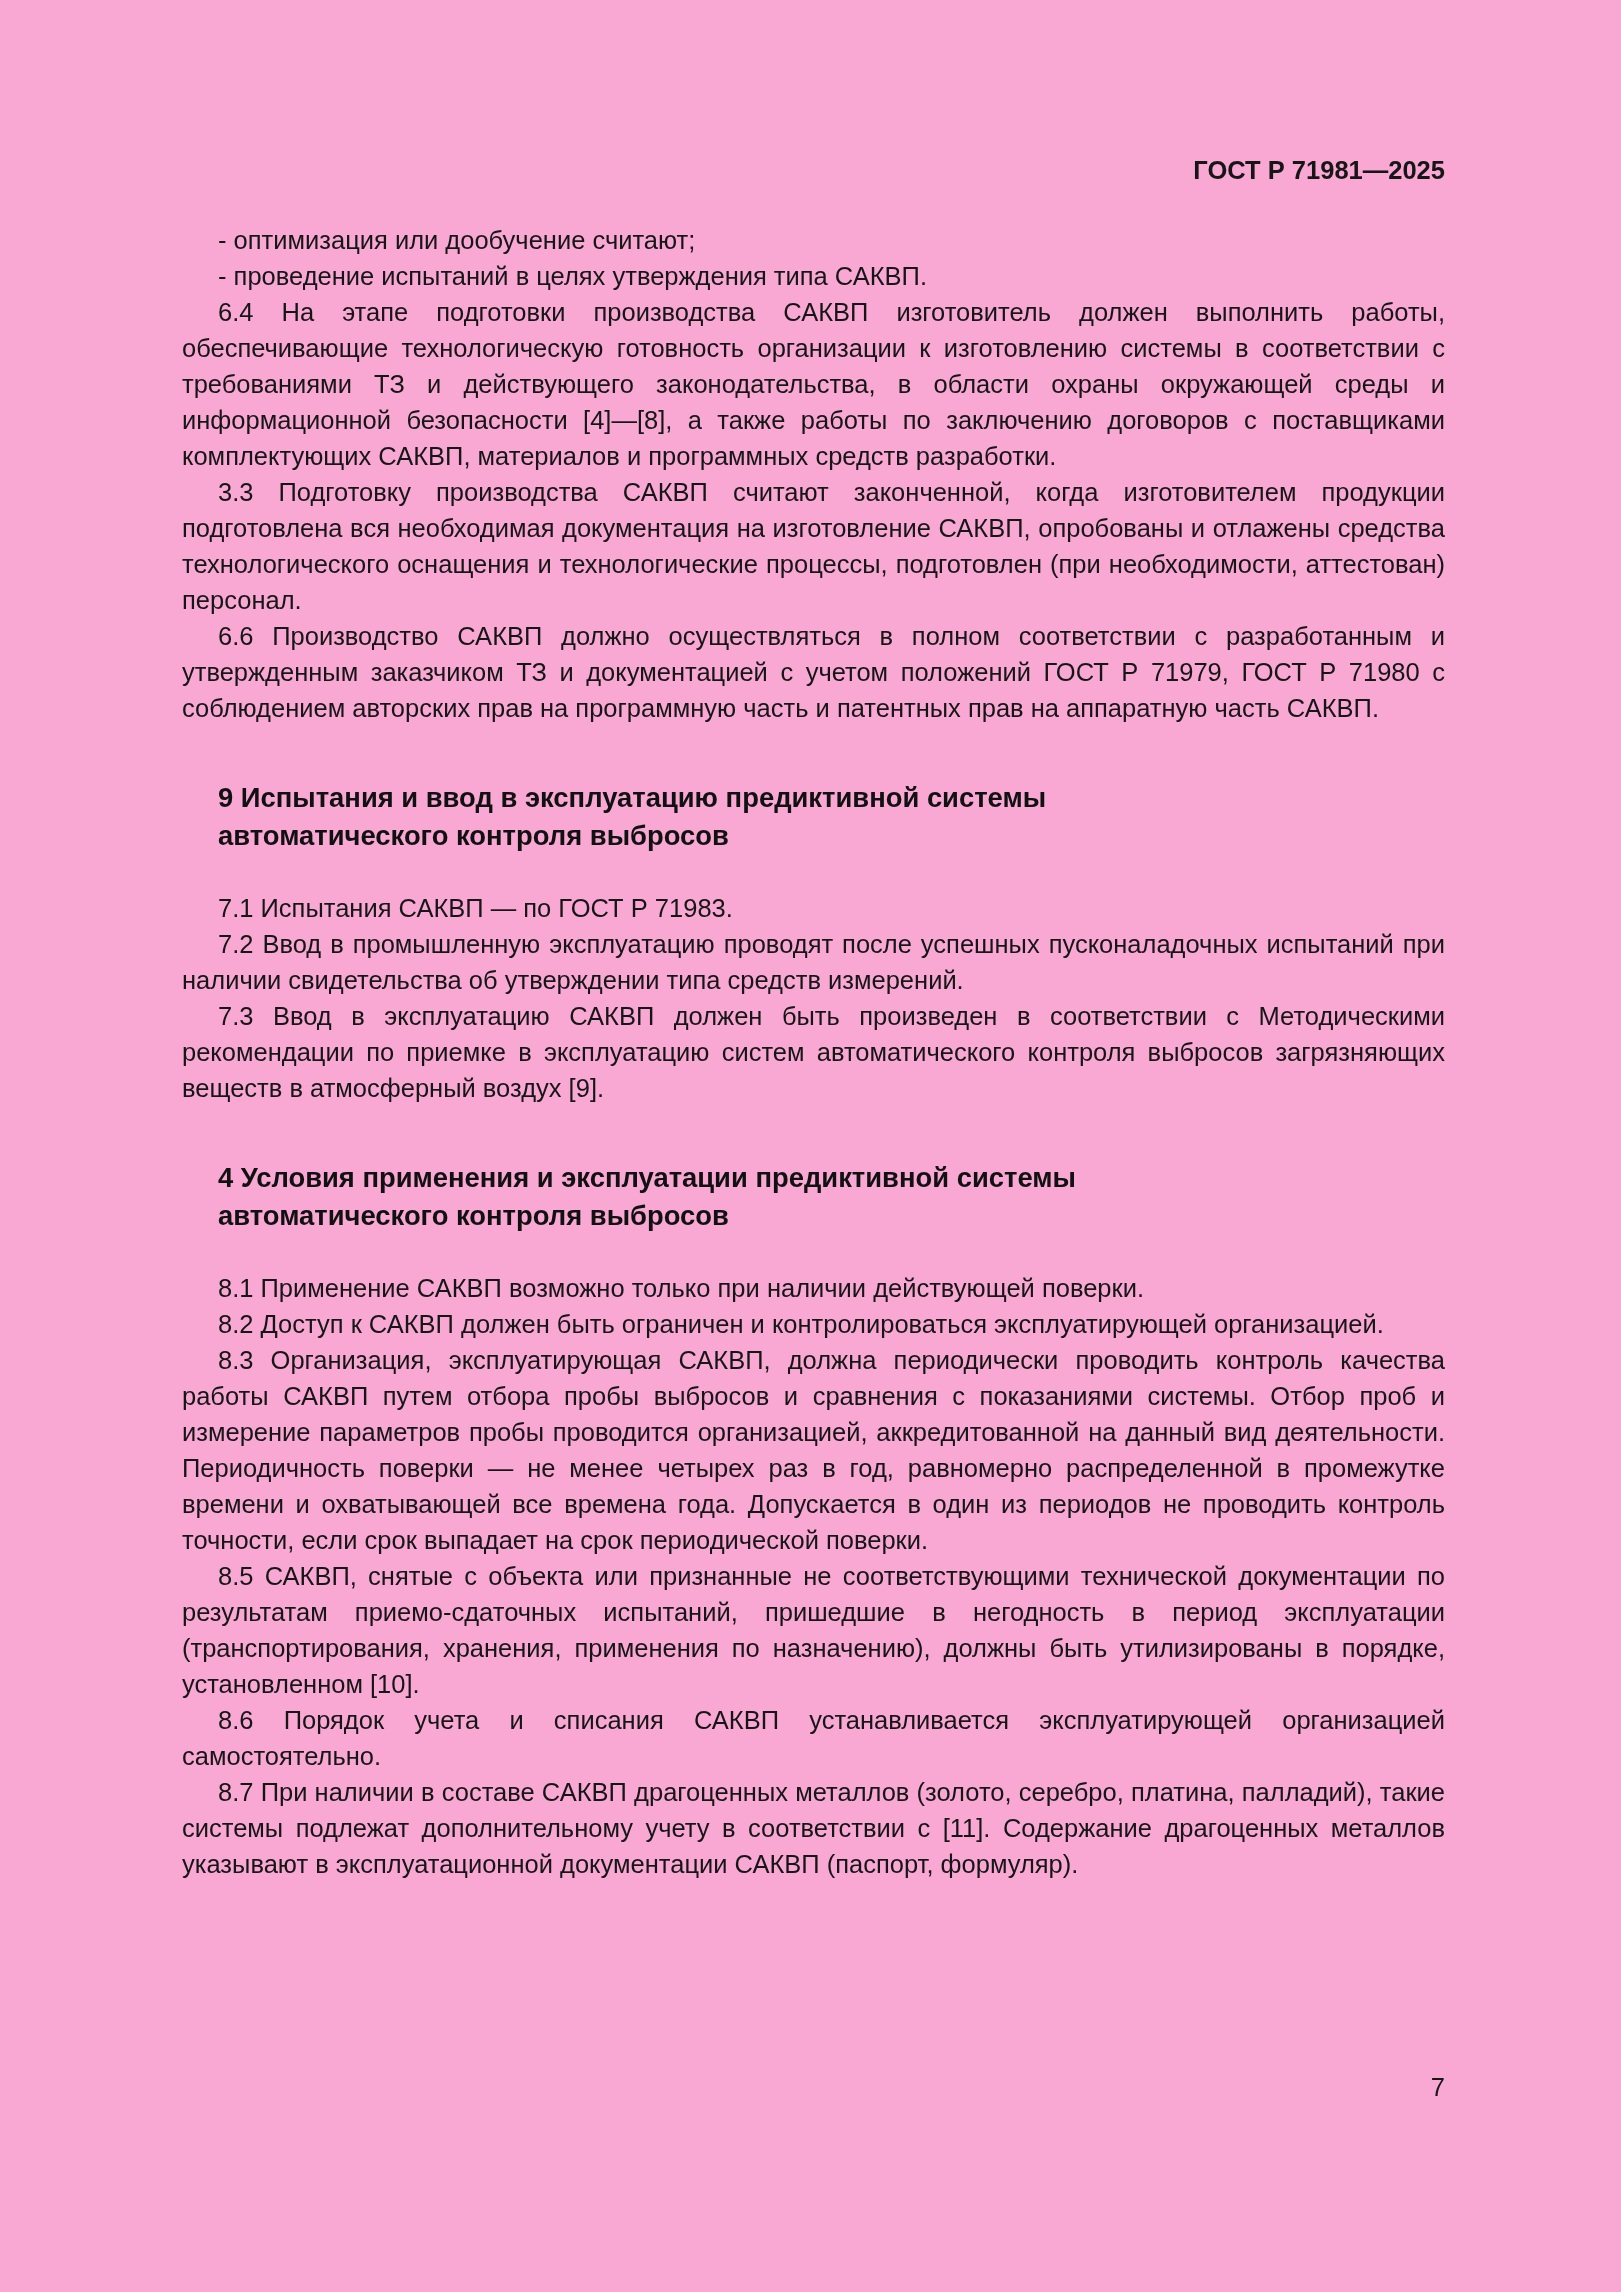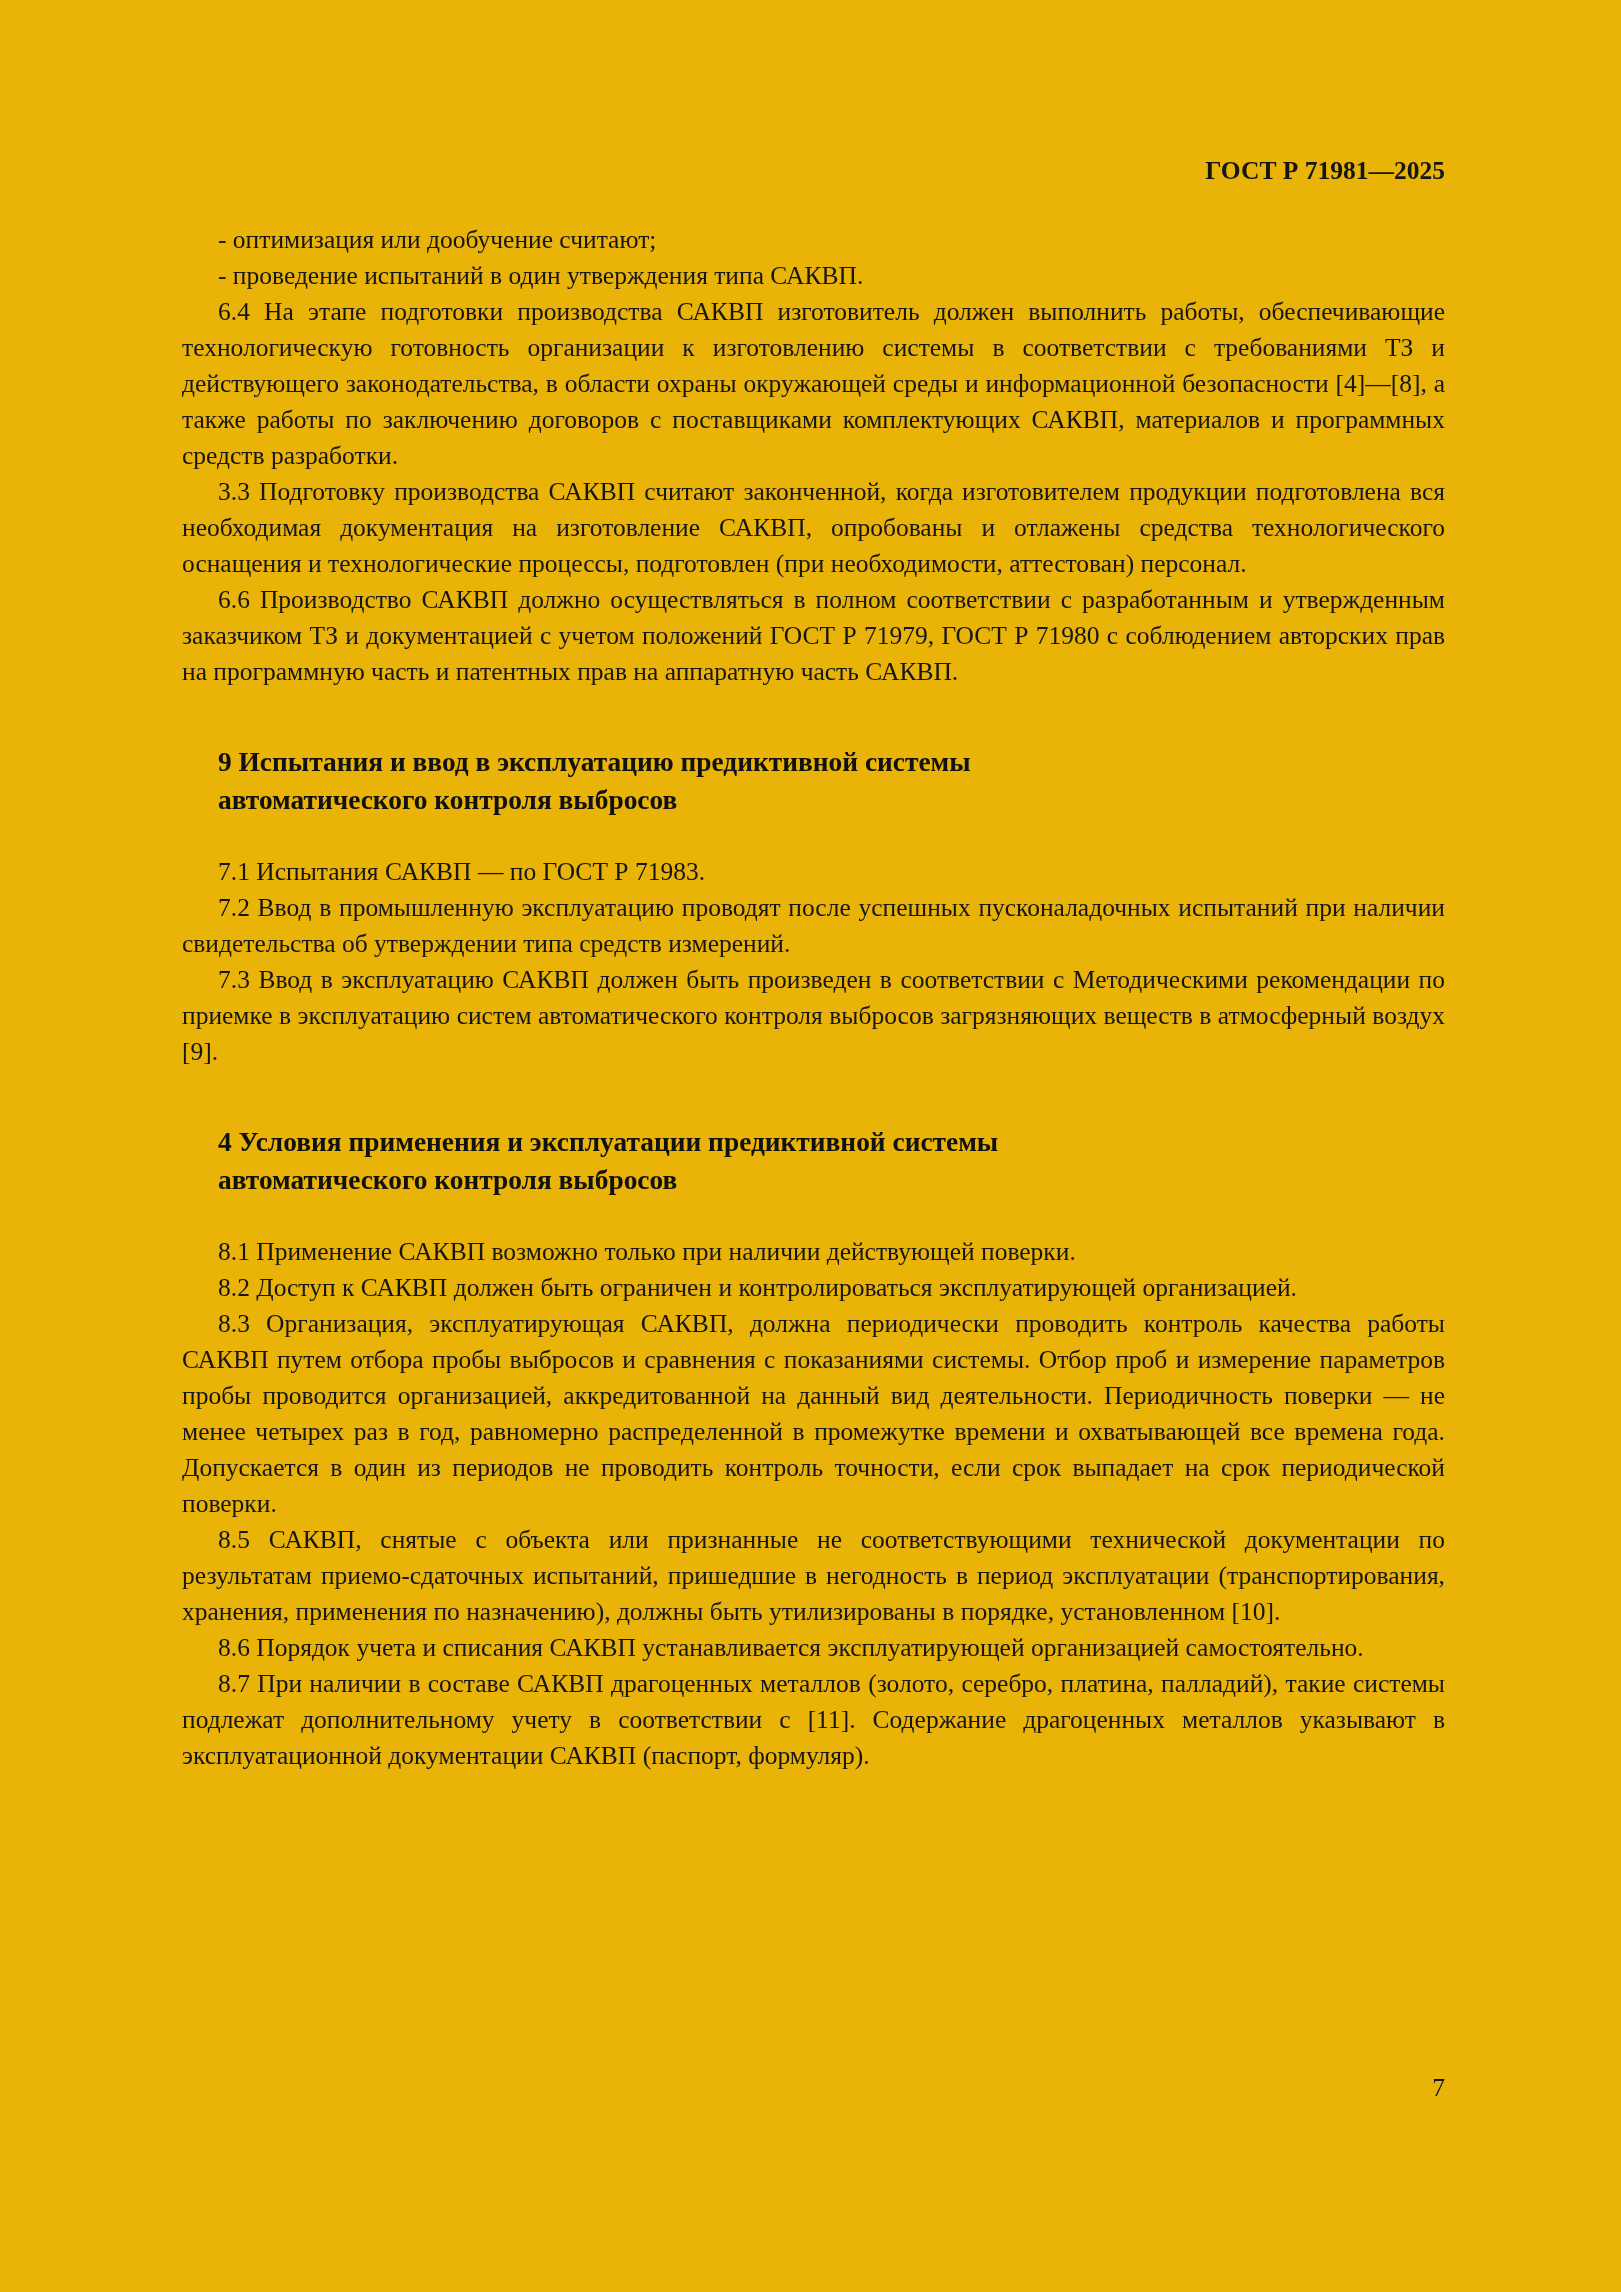--- a/index.html
+++ b/index.html
@@ -1,22 +1,22 @@
 <!DOCTYPE html>
 <html lang="ru"><head>
 <meta charset="utf-8">
 <style>
   * { margin: 0; padding: 0; box-sizing: border-box; }
   html, body { background: #ffffff; }
   .page {
     position: relative;
     width: 1621px;
     height: 2293px;
-    background: #eab308;
-    font-family: Liberation Serif, serif;
+    background: #f9a8d4;
+    font-family: Liberation Sans, sans-serif;
     color: #161616;
     overflow: hidden;
   }
   .doc-header {
     position: absolute;
     top: 155px;
     left: 182px;
     right: 176px;
     text-align: right;
     font-weight: bold;
@@ -58,21 +58,21 @@
 <body>
 
 <div class="page">
 
   <div class="doc-header">
     <span>ГОСТ Р 71981—2025</span>
   </div>
 
   <div class="content">
     <p class="list-item">- оптимизация или дообучение считают;</p>
-    <p class="list-item">- проведение испытаний в один утверждения типа САКВП.</p>
+    <p class="list-item">- проведение испытаний в целях утверждения типа САКВП.</p>
 
     <p class="body-par">6.4 На этапе подготовки производства САКВП изготовитель должен выполнить работы, обеспечивающие технологическую готовность организации к изготовлению системы в соответствии с требованиями ТЗ и действующего законодательства, в области охраны окружающей среды и информационной безопасности [4]—[8], а также работы по заключению договоров с поставщиками комплектующих САКВП, материалов и программных средств разработки.</p>
     <p class="body-par">3.3 Подготовку производства САКВП считают законченной, когда изготовителем продукции подготовлена вся необходимая документация на изготовление САКВП, опробованы и отлажены средства технологического оснащения и технологические процессы, подготовлен (при необходимости, аттестован) персонал.</p>
     <p class="body-par">6.6 Производство САКВП должно осуществляться в полном соответствии с разработанным и утвержденным заказчиком ТЗ и документацией с учетом положений ГОСТ Р 71979, ГОСТ Р 71980 с соблюдением авторских прав на программную часть и патентных прав на аппаратную часть САКВП.</p>
 
     <h2 class="section-heading">9 Испытания и ввод в эксплуатацию предиктивной системы
 автоматического контроля выбросов</h2>
 
     <p class="body-par">7.1 Испытания САКВП — по ГОСТ Р 71983.</p>
     <p class="body-par">7.2 Ввод в промышленную эксплуатацию проводят после успешных пусконаладочных испытаний при наличии свидетельства об утверждении типа средств измерений.</p>

